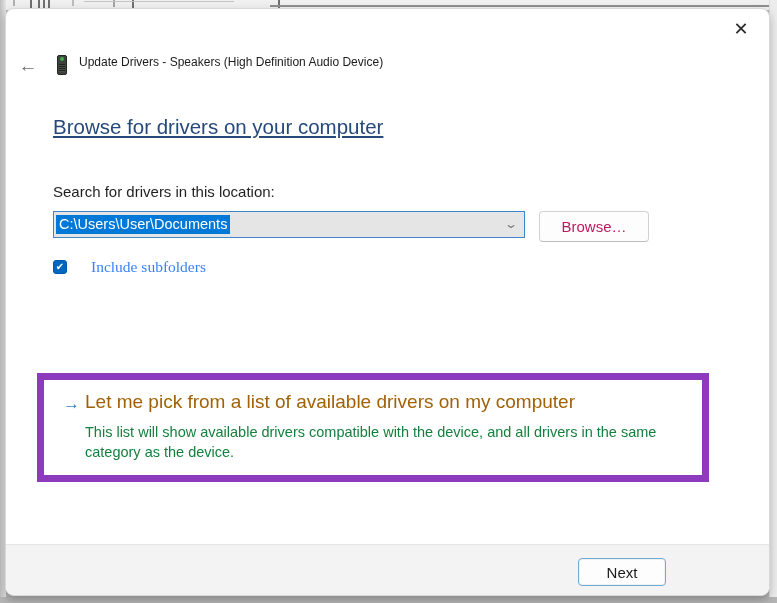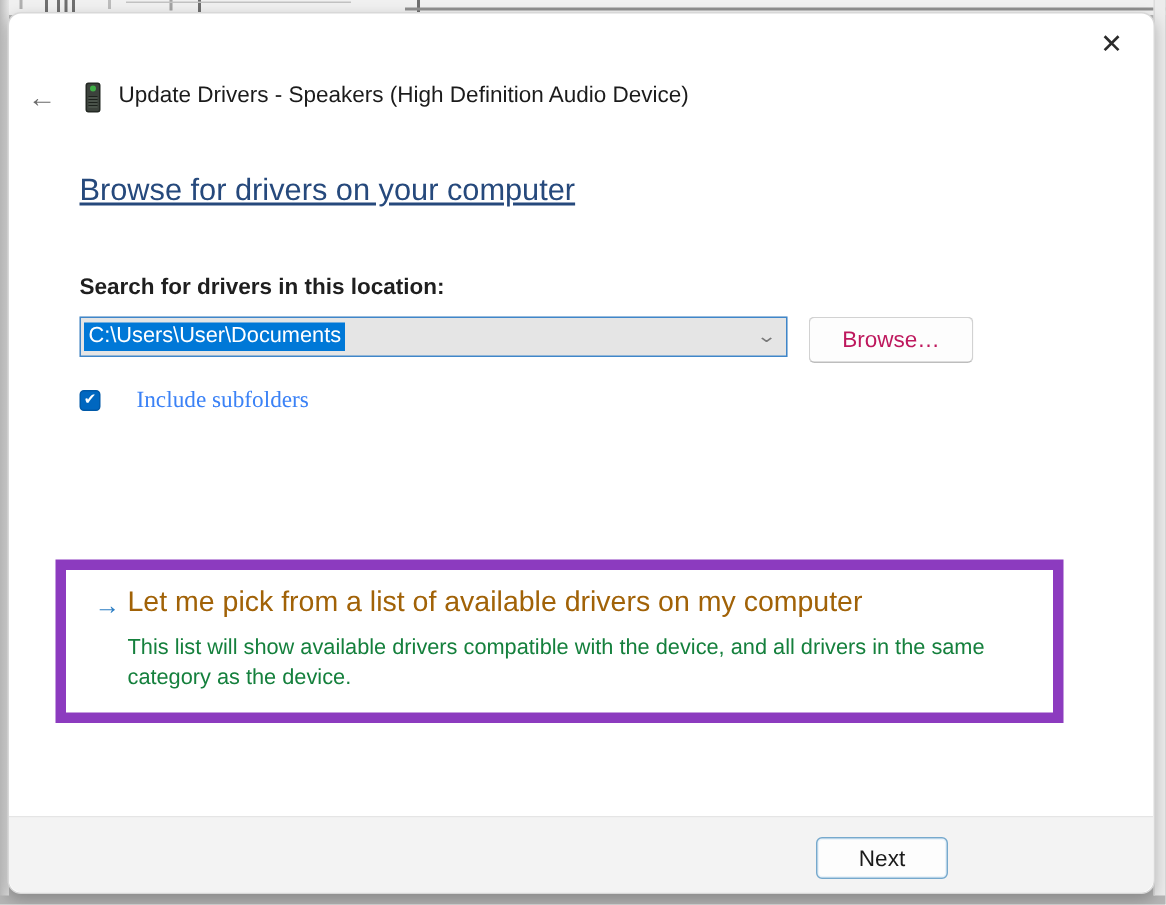--- a/index.html
+++ b/index.html
@@ -30,25 +30,25 @@
   .back-arrow { position: absolute; left: 9px; top: 2px; width: 26px; height: 26px;
                 display: flex; align-items: center; justify-content: center;
                 color: #6b6b6b; font-size: 19px; cursor: pointer; }
   .speaker-icon { position: absolute; left: 50px; top: 3px; width: 12px; height: 22px; }
   .speaker-body { position: absolute; left: 1px; top: 1px; width: 10px; height: 20px;
                   background: #3c423c; border-radius: 2px; border: 1px solid #232823; }
   .speaker-led { position: absolute; left: 4px; top: 3px; width: 4px; height: 4px;
                  background: #3fae46; border-radius: 50%; }
   .speaker-grille { position: absolute; left: 3px; top: 10px; width: 6px; height: 8px;
                     background: repeating-linear-gradient(180deg, #1d221d 0 1px, #4a524a 1px 2px); }
-  .win-title { position: absolute; left: 73px; top: 4px; font-size: 15px; color: #1b1b1b; }
+  .win-title { position: absolute; left: 73px; top: 4px; font-size: 12px; color: #1b1b1b; }
 
   .heading { position: absolute; left: 47px; top: 106px; font-size: 20.5px; color: #26497c; text-decoration: underline; }
 
-  .loc-label { position: absolute; left: 47px; top: 174px; font-size: 15px; color: #1f1f1f; font-weight: bold; }
+  .loc-label { position: absolute; left: 47px; top: 174px; font-size: 15px; color: #1f1f1f; }
 
   .combobox { position: absolute; left: 47px; top: 202px; width: 472px; height: 27px;
               background: #e5e5e5; border: 1px solid #3f86c9; display: flex; align-items: center; }
   .combo-text { margin-left: 2px; padding: 1px 3px 2px 3px; font-size: 14.5px;
                 background: #0078d7; color: #ffffff; white-space: nowrap; }
   .combo-chevron { position: absolute; right: 8px; top: 5px; color: #7a7a7a; font-size: 12px;
                    transform: scaleX(1.4); cursor: pointer; }
 
   .browse-btn { position: absolute; left: 533px; top: 202px; width: 110px; height: 31px;
                 background: #fdfdfd; border: 1px solid #d2d2d2; border-bottom-color: #bdbdbd;
@@ -69,21 +69,21 @@
   .pick-title { position: absolute; left: 27px; top: 0; width: 620px; font-size: 19px; color: #a16207; white-space: nowrap; }
   .pick-desc { position: absolute; left: 27px; top: 31px; width: 590px; font-size: 14.5px;
                line-height: 20px; color: #15803d; }
 
   .footer { position: absolute; left: 0; bottom: 0; width: 100%; height: 51px;
             background: #f3f3f3; border-top: 1px solid #e5e5e5;
             border-radius: 0 0 9px 9px; }
   .btn { position: absolute; top: 13px; height: 28px; border-radius: 4px;
          font-size: 15px; color: #1b1b1b; display: flex; align-items: center;
          justify-content: center; cursor: pointer; background: #fdfdfd; }
-  .next-btn { left: 538px; width: 88px; border: 1px solid #76a9cd; box-shadow: inset 0 0 0 1px #eaf3fa; }
+  .next-btn { left: 572px; width: 88px; border: 1px solid #76a9cd; box-shadow: inset 0 0 0 1px #eaf3fa; }
   .cancel-btn { left: 661px; width: 91px; border: 1px solid #d4d4d4; border-bottom-color: #c0c0c0; }
 </style>
 </head>
 <body>
 
 <div class="stage">
 
   <div class="bg-top">
     <div class="vmark" style="left:13px; height:6px; opacity:.5;"></div>
     <div class="vmark" style="left:30px; height:8px;"></div>

